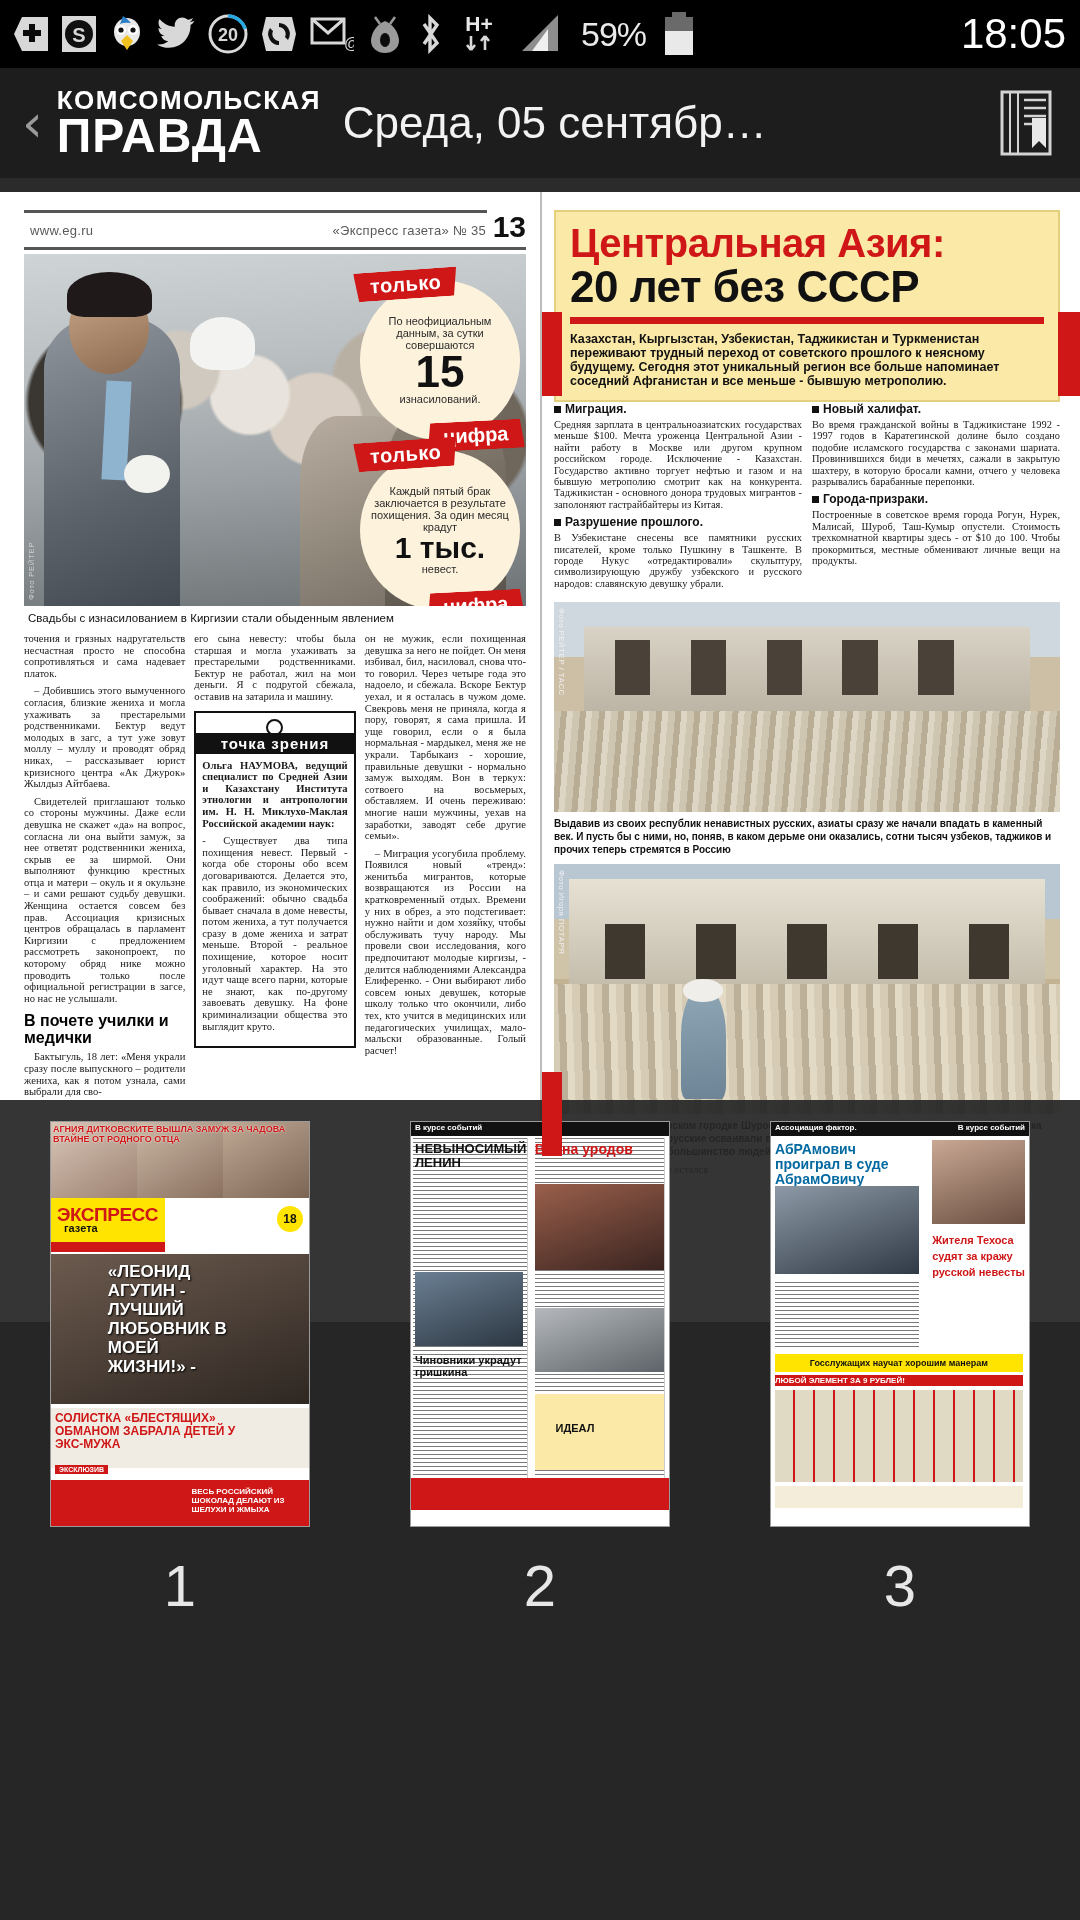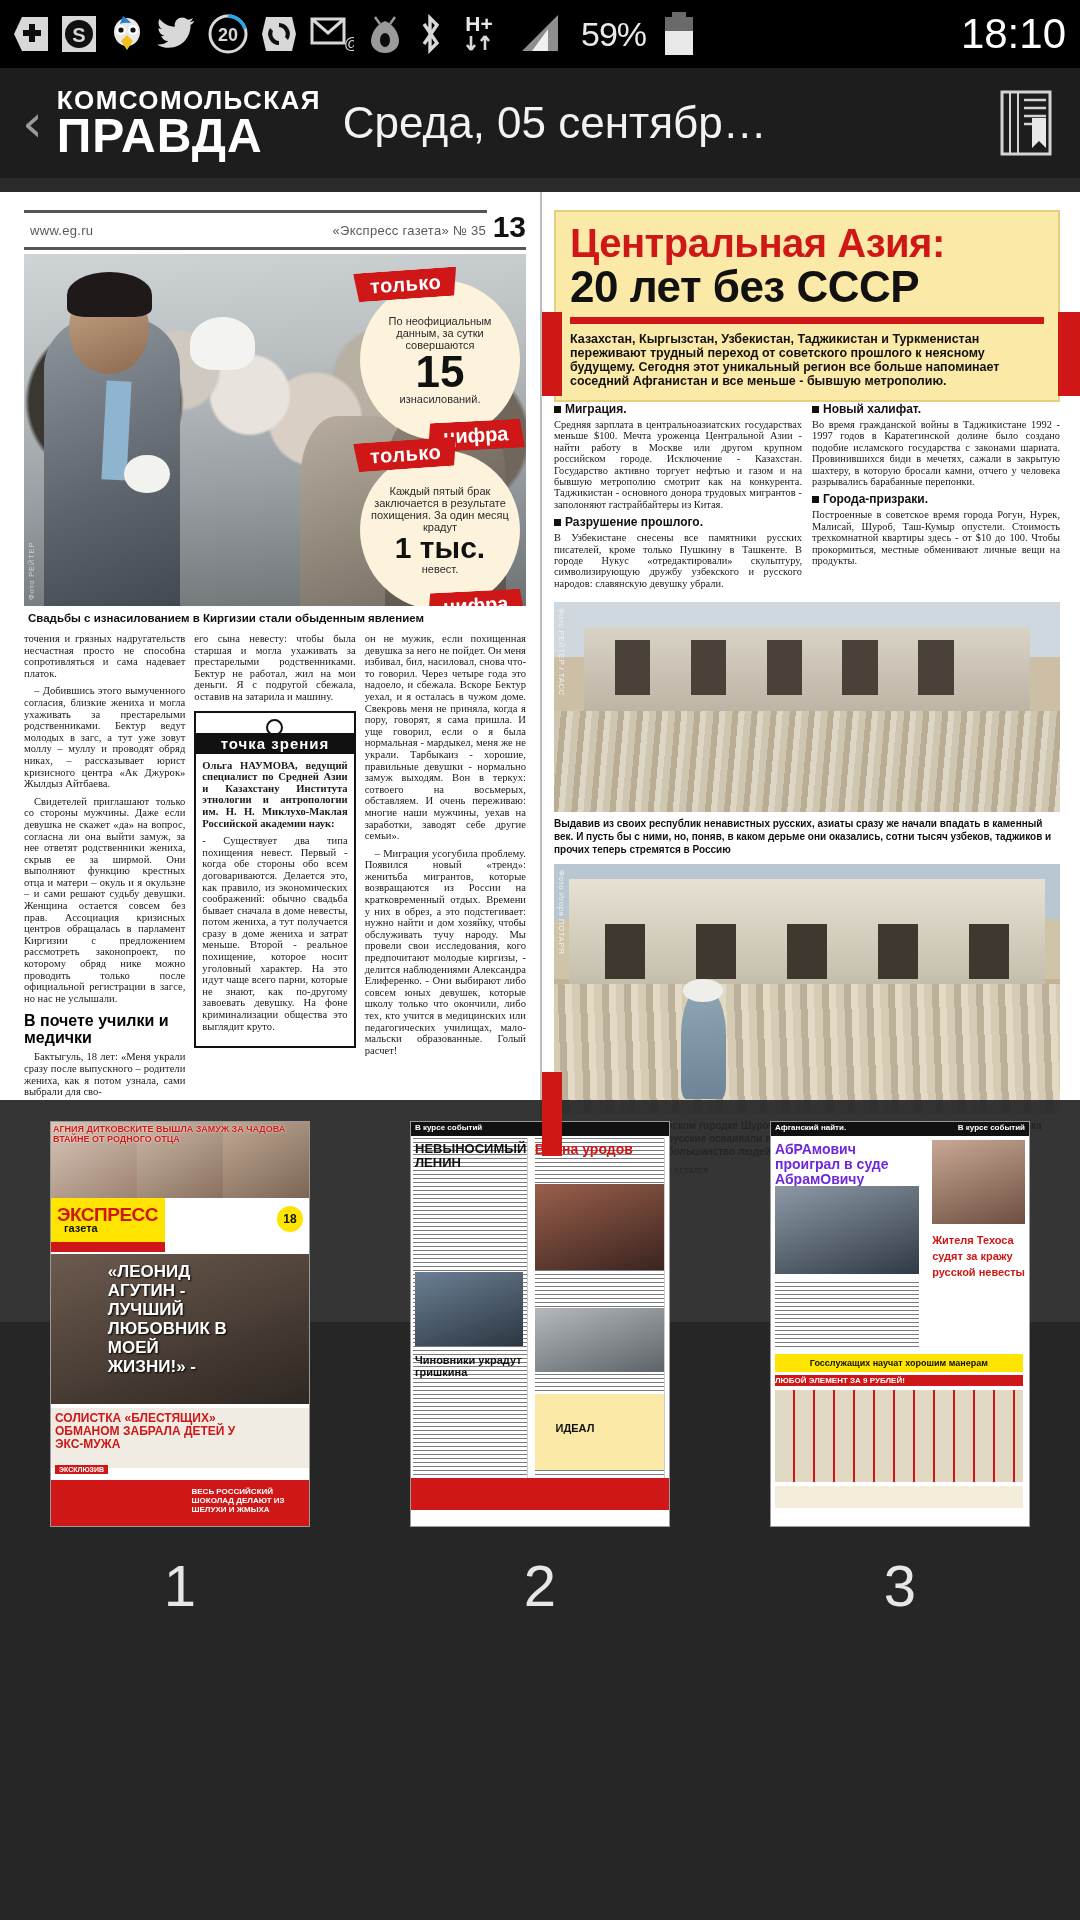--- a/index.html
+++ b/index.html
@@ -83,21 +83,21 @@
     font-size:20px;font-weight:bold;padding:3px 16px;letter-spacing:0.5px;transform:rotate(-4deg);
     clip-path:polygon(0 0,100% 0,96% 100%,4% 100%);}
   .callout .small{font-size:11px;color:#2b2b2b;line-height:12px;}
   .callout .big{font-size:44px;font-weight:bold;color:#111;line-height:42px;}
   .callout .big2{font-size:30px;font-weight:bold;color:#111;line-height:30px;}
   .callout .unit{font-size:11px;color:#2b2b2b;}
   .callout .tag-b{position:absolute;right:-4px;bottom:-10px;background:#cf1717;color:#fff;
     font-size:20px;font-weight:bold;padding:3px 16px;transform:rotate(-3deg);
     clip-path:polygon(4% 0,96% 0,100% 100%,0 100%);}
 
-  .capline{font-size:11.5px;color:#111;line-height:13px;margin-top:6px;padding:0 4px;font-weight:bold;}
+  .capline{font-size:11.5px;color:#111;line-height:13px;margin-top:6px;padding:0 4px;font-weight:normal;}
 
   
   .cols{display:flex;gap:9px;margin-top:8px;}
   .col{flex:1;}
   .para{font-family:"Liberation Serif",serif;font-size:10.6px;line-height:11.6px;color:#1a1a1a;
     text-align:justify;margin:0 0 6px 0;}
   .para.ind{text-indent:10px;}
   .subhead{font-family:"Liberation Sans",sans-serif;font-size:16px;font-weight:bold;color:#000;
     line-height:17px;margin:8px 0 5px 0;}
 
@@ -189,21 +189,21 @@
   .t2-h2{position:absolute;left:48%;top:20px;width:50%;color:#cf1717;font-size:14px;font-weight:bold;line-height:15px;}
   .t2-img{position:absolute;left:48%;top:62px;width:50%;height:86px;background:linear-gradient(160deg,#9a5f4b,#3a2420);}
   .t2-img2{position:absolute;left:4px;top:150px;width:42%;height:74px;background:linear-gradient(160deg,#6b7f93,#2c3742);}
   .t2-img3{position:absolute;left:48%;top:186px;width:50%;height:64px;background:linear-gradient(160deg,#b5b9bd,#5d6368);}
   .t2-h3{position:absolute;left:4px;top:232px;width:42%;color:#111;font-size:11px;font-weight:bold;line-height:12px;}
   .t2-yel{position:absolute;left:48%;bottom:56px;width:50%;height:76px;background:#fbe9a7;}
   .t2-red{position:absolute;left:0;bottom:16px;width:100%;height:32px;background:#cf1717;}
 
   
   .t3-bar{position:absolute;left:0;top:0;width:100%;height:14px;background:#111;}
-  .t3-h1{position:absolute;left:4px;top:20px;width:58%;color:#6d28d9;font-size:14px;font-weight:bold;line-height:15px;}
+  .t3-h1{position:absolute;left:4px;top:20px;width:58%;color:#0369a1;font-size:14px;font-weight:bold;line-height:15px;}
   .t3-h2{position:absolute;right:4px;top:110px;width:36%;color:#cf1717;font-size:11px;font-weight:bold;line-height:16px;}
   .t3-img{position:absolute;left:4px;top:64px;width:56%;height:88px;background:linear-gradient(160deg,#8d99a6,#303a46);}
   .t3-img2{position:absolute;right:4px;top:18px;width:36%;height:84px;background:linear-gradient(160deg,#c9a894,#6b4f41);}
   .t3-yelbar{position:absolute;left:4px;top:232px;width:96%;height:18px;background:#ffe400;
     color:#111;font-size:9px;font-weight:bold;display:flex;align-items:center;justify-content:center;}
   .t3-grid{position:absolute;left:4px;bottom:44px;width:96%;height:92px;
     background:repeating-linear-gradient(90deg,#e0d9c4 0 18px,#cf1717 18px 20px);}
   .t3-grid2{position:absolute;left:4px;bottom:18px;width:96%;height:22px;background:#f3edd9;}
   .t3-cols{position:absolute;left:4px;top:160px;width:56%;height:66px;
     background:repeating-linear-gradient(180deg,#6e6e6e 0 1px,transparent 1px 4px);}
@@ -291,21 +291,21 @@
   </span>
   <span class="sb-pct">59%</span>
   <span class="sb-ic">
     <svg width="40" height="46" viewBox="0 0 40 46">
         <rect x="13" y="1" width="14" height="5" fill="#6a6a6a"></rect>
     <rect x="6" y="6" width="28" height="38" fill="#6a6a6a"></rect>
         <rect x="6" y="20" width="28" height="24" fill="#e9e9e9"></rect>
       </svg>
   </span>
   <span class="sb-spacer"></span>
-  <span class="sb-clock">18:10</span>
+  <span class="sb-clock">18:05</span>
 </div>
 
 <div class="appbar">
   <div class="back-chevron">‹</div>
   <div class="logo">
     <div class="logo-top">КОМСОМОЛЬСКАЯ</div>
     <div class="logo-bot">ПРАВДА</div>
   </div>
   <div class="appbar-title">Среда, 05 сентябр…</div>
   <div class="bookmark-btn">
@@ -488,21 +488,21 @@
         <div class="t2-yel"></div>
         <div style="position:absolute;left:56%;bottom:92px;color:#111;font-size:11px;font-weight:bold;">ИДЕАЛ</div>
         <div class="t2-red"></div>
       </div>
       <div class="thumb-num">2</div>
     </div>
 
     <div class="thumb">
       <div class="thumb-page">
         <div class="t3-bar"></div>
-        <div style="position:absolute;left:4px;top:1px;color:#fff;font-size:8px;font-weight:bold;">Афганский найти.</div>
+        <div style="position:absolute;left:4px;top:1px;color:#fff;font-size:8px;font-weight:bold;">Ассоциация фактор.</div>
         <div style="position:absolute;right:4px;top:1px;color:#fff;font-size:8px;font-weight:bold;">В курсе событий</div>
         <div class="t3-h1">АбРАмович проиграл в суде АбрамОвичу</div>
         <div class="t3-img2"></div>
         <div class="t3-img"></div>
         <div class="t3-h2">Жителя Техоса судят за кражу русской невесты</div>
         <div class="t3-cols tiny-cols"></div>
         <div class="t3-yelbar">Госслужащих научат хорошим манерам</div>
         <div style="position:absolute;left:4px;bottom:140px;width:96%;background:#cf1717;color:#fff;font-size:8px;font-weight:bold;text-align:left;padding:1px 0;">ЛЮБОЙ ЭЛЕМЕНТ ЗА 9 РУБЛЕЙ!</div>
         <div class="t3-grid"></div>
         <div class="t3-grid2"></div>

